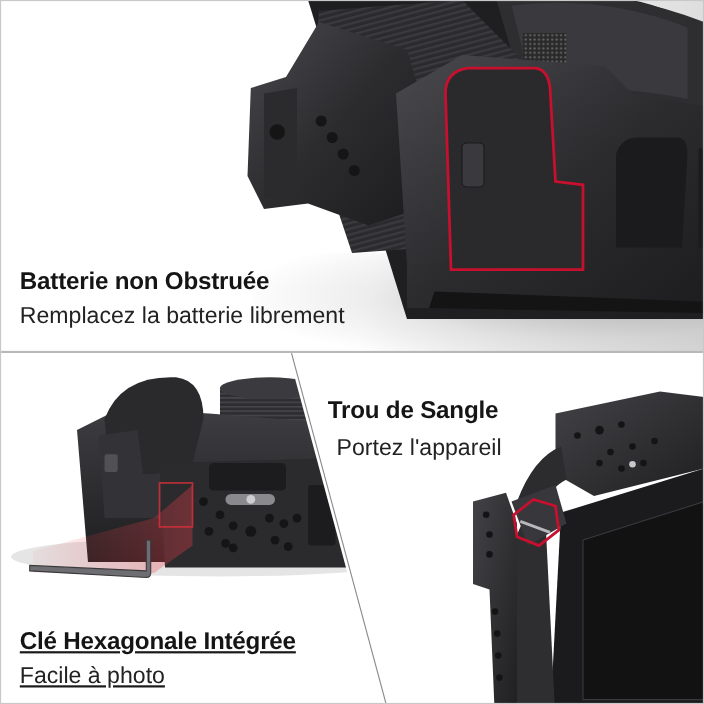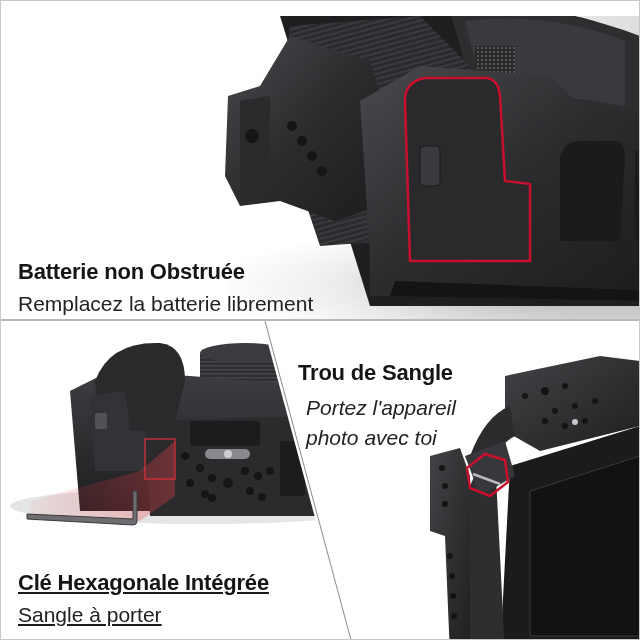--- a/index.html
+++ b/index.html
@@ -2,34 +2,34 @@
 <html><head>
 <meta charset="utf-8">
 <style>
   * { box-sizing: border-box; margin: 0; padding: 0; }
   html, body { width: 640px; height: 640px; overflow: hidden; background: #ffffff; }
   body { position: relative; font-family: "Liberation Sans", "DejaVu Sans", sans-serif; color: #1a1a1a; }
 
   .frame { position: absolute; left: 0; top: 0; width: 640px; height: 640px; border: 1px solid #c8c8c8; }
 
   
-  .panel-top { position: absolute; left: 0; top: 16px; width: 640px; height: 320px; overflow: hidden;
+  .panel-top { position: absolute; left: 0; top: 0; width: 640px; height: 320px; overflow: hidden;
     background: linear-gradient(100deg, #ffffff 0%, #ffffff 55%, #e9e9e9 80%, #d6d6d6 100%); }
   .top-shadow { position: absolute; left: 230px; top: 230px; width: 430px; height: 100px;
     background: radial-gradient(ellipse at 70% 40%, rgba(120,120,120,0.45) 0%, rgba(180,180,180,0.25) 45%, rgba(255,255,255,0) 75%); }
 
   .cage-top { position: absolute; left: 220px; top: -10px; width: 440px; height: 300px; }
 
   .caption { position: absolute; }
   .caption .title { font-weight: 700; font-size: 22px; letter-spacing: -0.2px; color: #151515; white-space: nowrap; }
   .caption .sub { font-size: 21px; color: #222; white-space: nowrap; margin-top: 6px; line-height: 1.25; }
 
   .cap-top { left: 18px; top: 243px; }
   .cap-strap { left: 298px; top: 345px; }
-  .cap-strap .sub { margin-left: 8px; margin-top: 8px; line-height: 1.35; font-style: italic; }
+  .cap-strap .sub { margin-left: 8px; margin-top: 8px; line-height: 1.35; }
   .cap-hex { left: 18px; top: 570px; }
 
   .h-divider { position: absolute; left: 0; top: 319px; width: 640px; height: 2px; background: #b8b8b8; }
 
   
   .panel-bl { position: absolute; left: 0; top: 321px; width: 640px; height: 319px; overflow: hidden; background: #ffffff; }
   .bl-art { position: absolute; left: 0; top: 0; width: 640px; height: 319px;
     clip-path: polygon(0 0, 266px 0, 352px 319px, 0 319px); }
 
   .panel-br { position: absolute; left: 0; top: 336px; width: 640px; height: 319px;
@@ -152,21 +152,21 @@
     <rect x="280" y="120" width="25" height="55" rx="3" fill="#1c1c1e"></rect>
 
     <path d="M30 180 L140 150 L175 120 L175 175 L140 200 L30 200 Z" fill="url(#redGlow)"></path>
     <rect x="145" y="118" width="30" height="40" fill="none" stroke="#e0303a" stroke-width="1.5" opacity="0.8"></rect>
 
     <path d="M133 170 L137 170 L137 200 Q137 204 133 204 L27 198 L27 193 L133 198 Z" fill="#6e6e72" stroke="#3a3a3d" stroke-width="1"></path>
   </svg>
 
   <div class="caption cap-hex" style="top:249px;text-decoration:underline;">
     <div class="title">Clé Hexagonale Intégrée</div>
-    <div class="sub">Sangle à porter</div>
+    <div class="sub">Facile à photo</div>
   </div>
 </div>
 
 <div class="panel-br">
   <svg style="position:absolute;left:0;top:0;width:640px;height:319px;" viewBox="0 0 640 319">
     <defs>
       <linearGradient id="gCage3" x1="0" y1="0" x2="1" y2="1">
         <stop offset="0" stop-color="#434347"></stop>
         <stop offset="1" stop-color="#1f1f21"></stop>
       </linearGradient>
@@ -206,21 +206,20 @@
 
     <path d="M465 120 L505 105 L515 140 L480 160 Z" fill="#38383c"></path>
 
     <path d="M467 132 L485 118 L505 124 L508 146 L490 160 L470 152 Z" fill="none" stroke="#c8102e" stroke-width="2.5"></path>
     <line x1="473" y1="138" x2="500" y2="148" stroke="#b9b9bc" stroke-width="2.5"></line>
   </svg>
 
   <div class="caption cap-strap" style="top:24px;">
     <div class="title">Trou de Sangle</div>
     <div class="sub">Portez l'appareil</div>
-    <div class="sub" style="margin-top:2px;">photo avec toi</div>
   </div>
 </div>
 
 <svg class="diag" viewBox="0 0 640 319">
   <line x1="265" y1="0" x2="351" y2="319" stroke="#8a8a8a" stroke-width="1"></line>
 </svg>
 
 <div class="frame"></div>
 
 </body></html>

